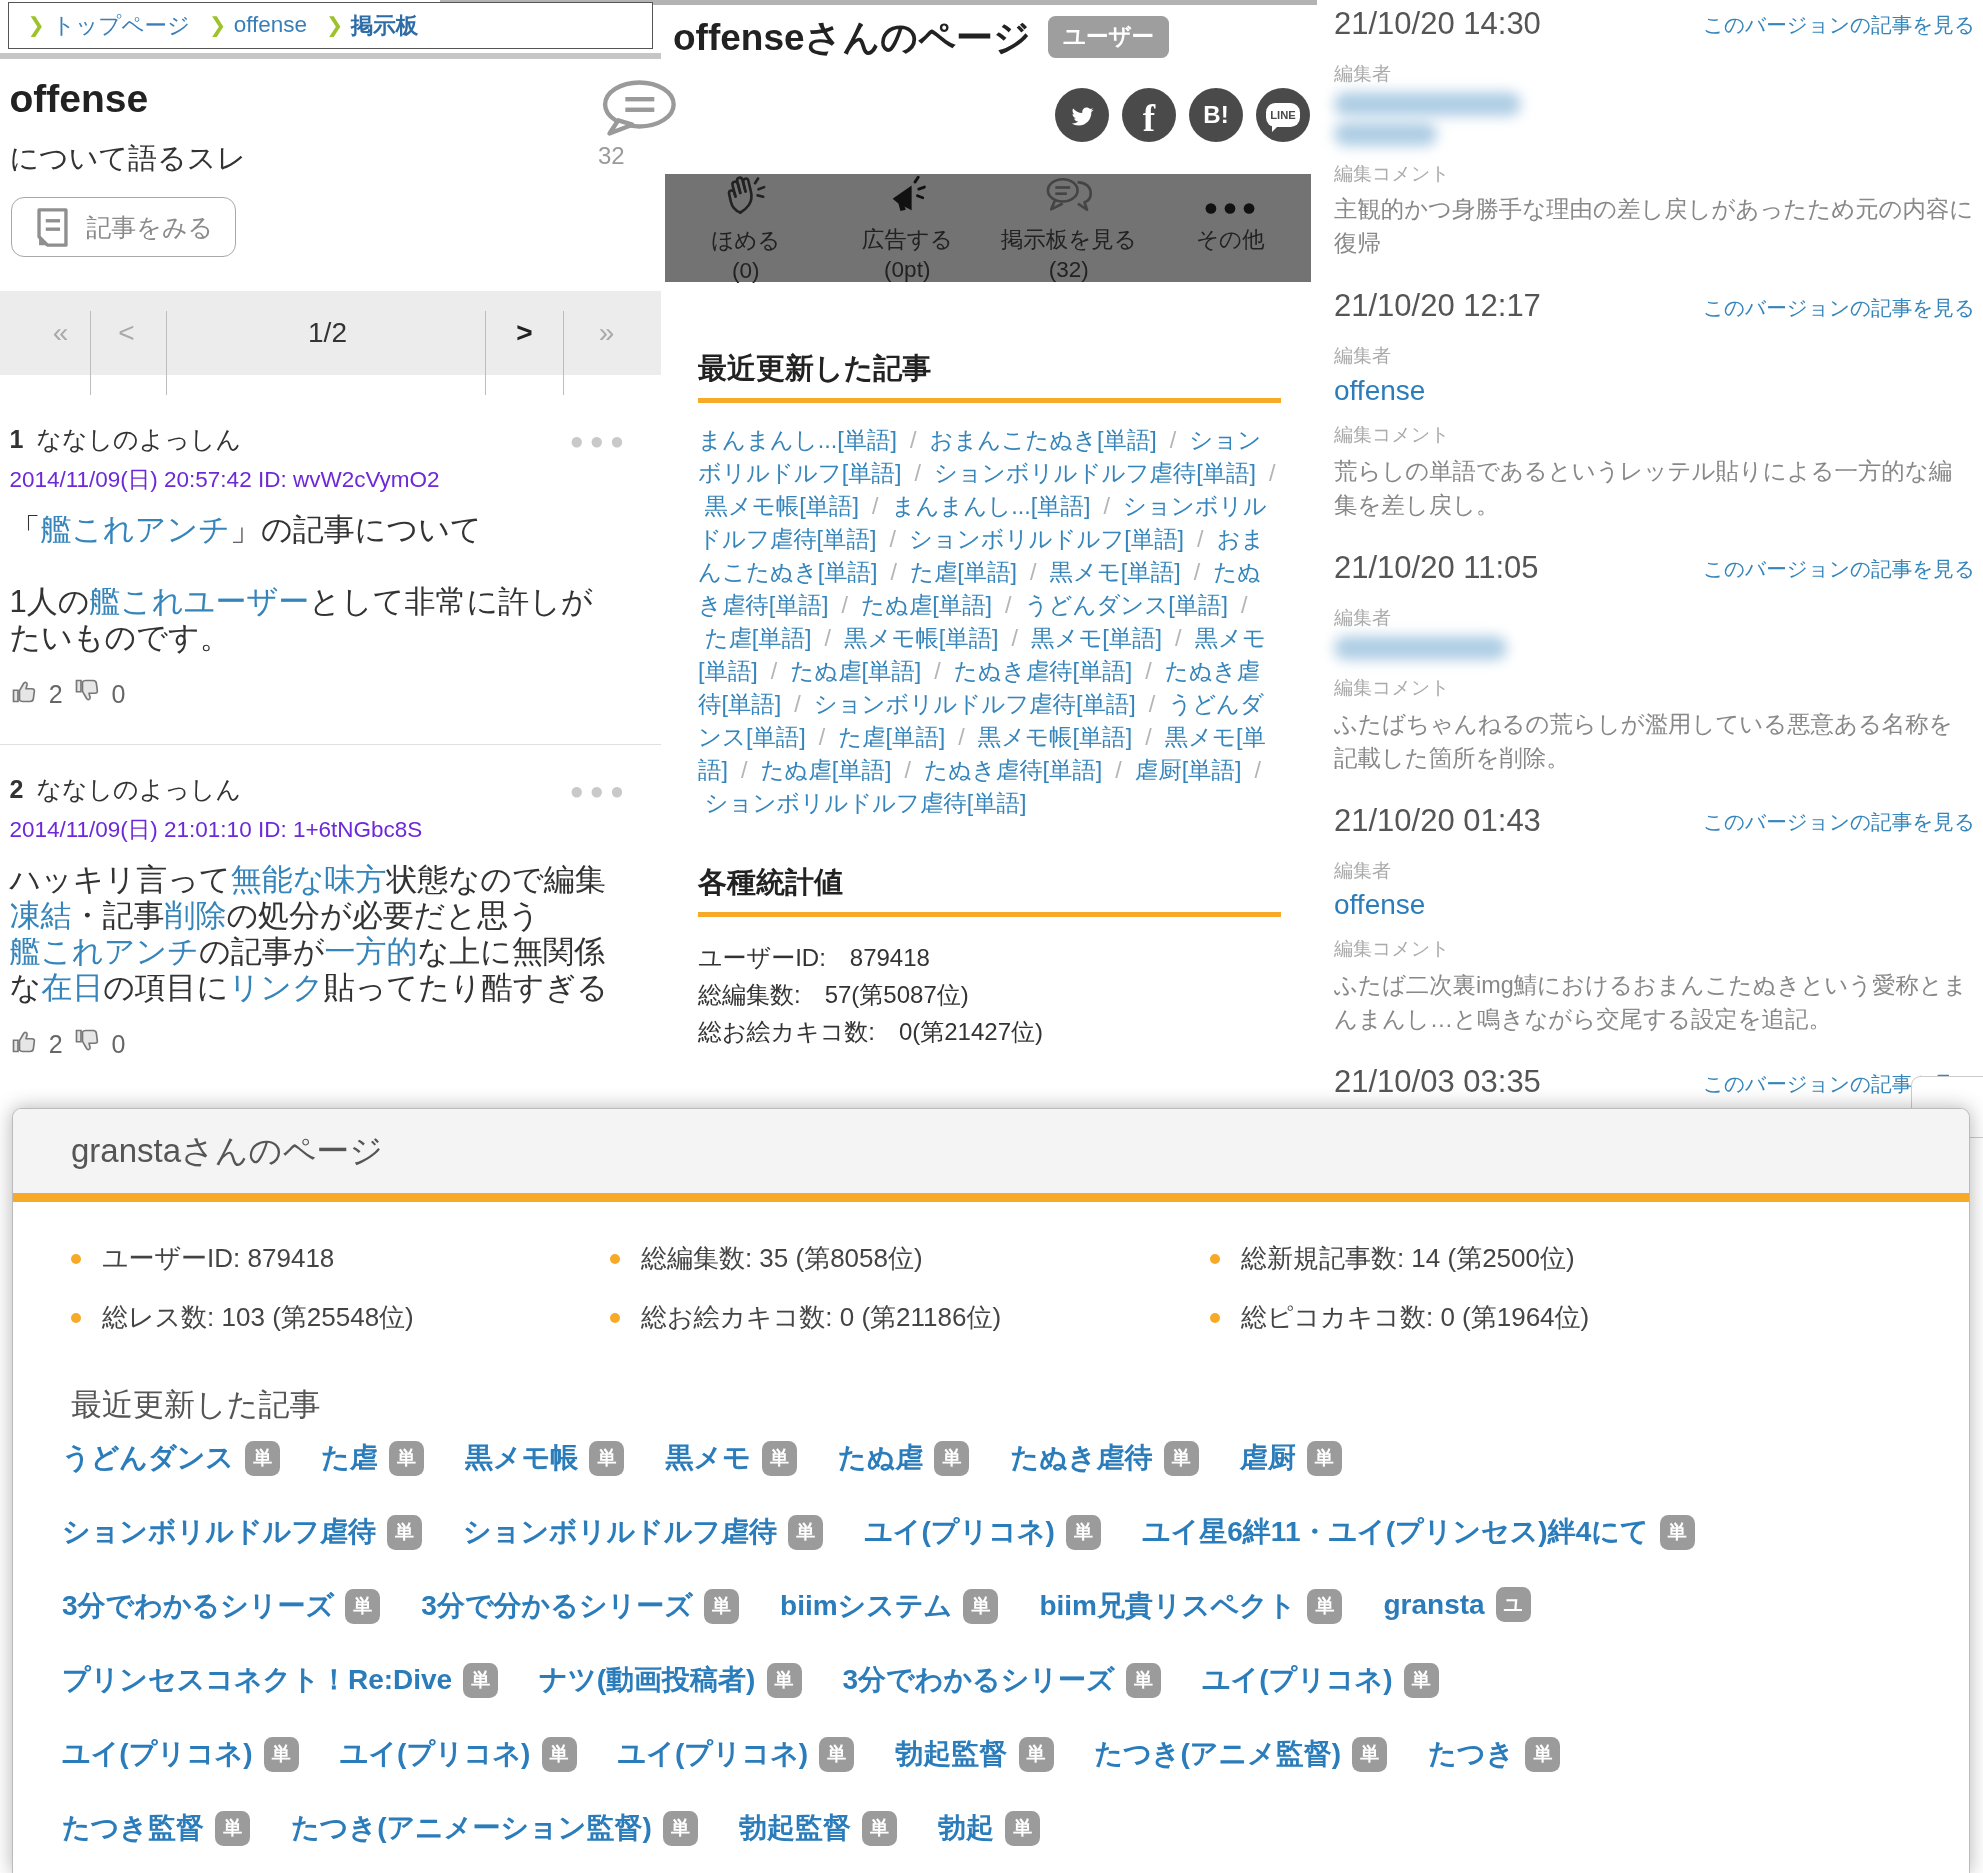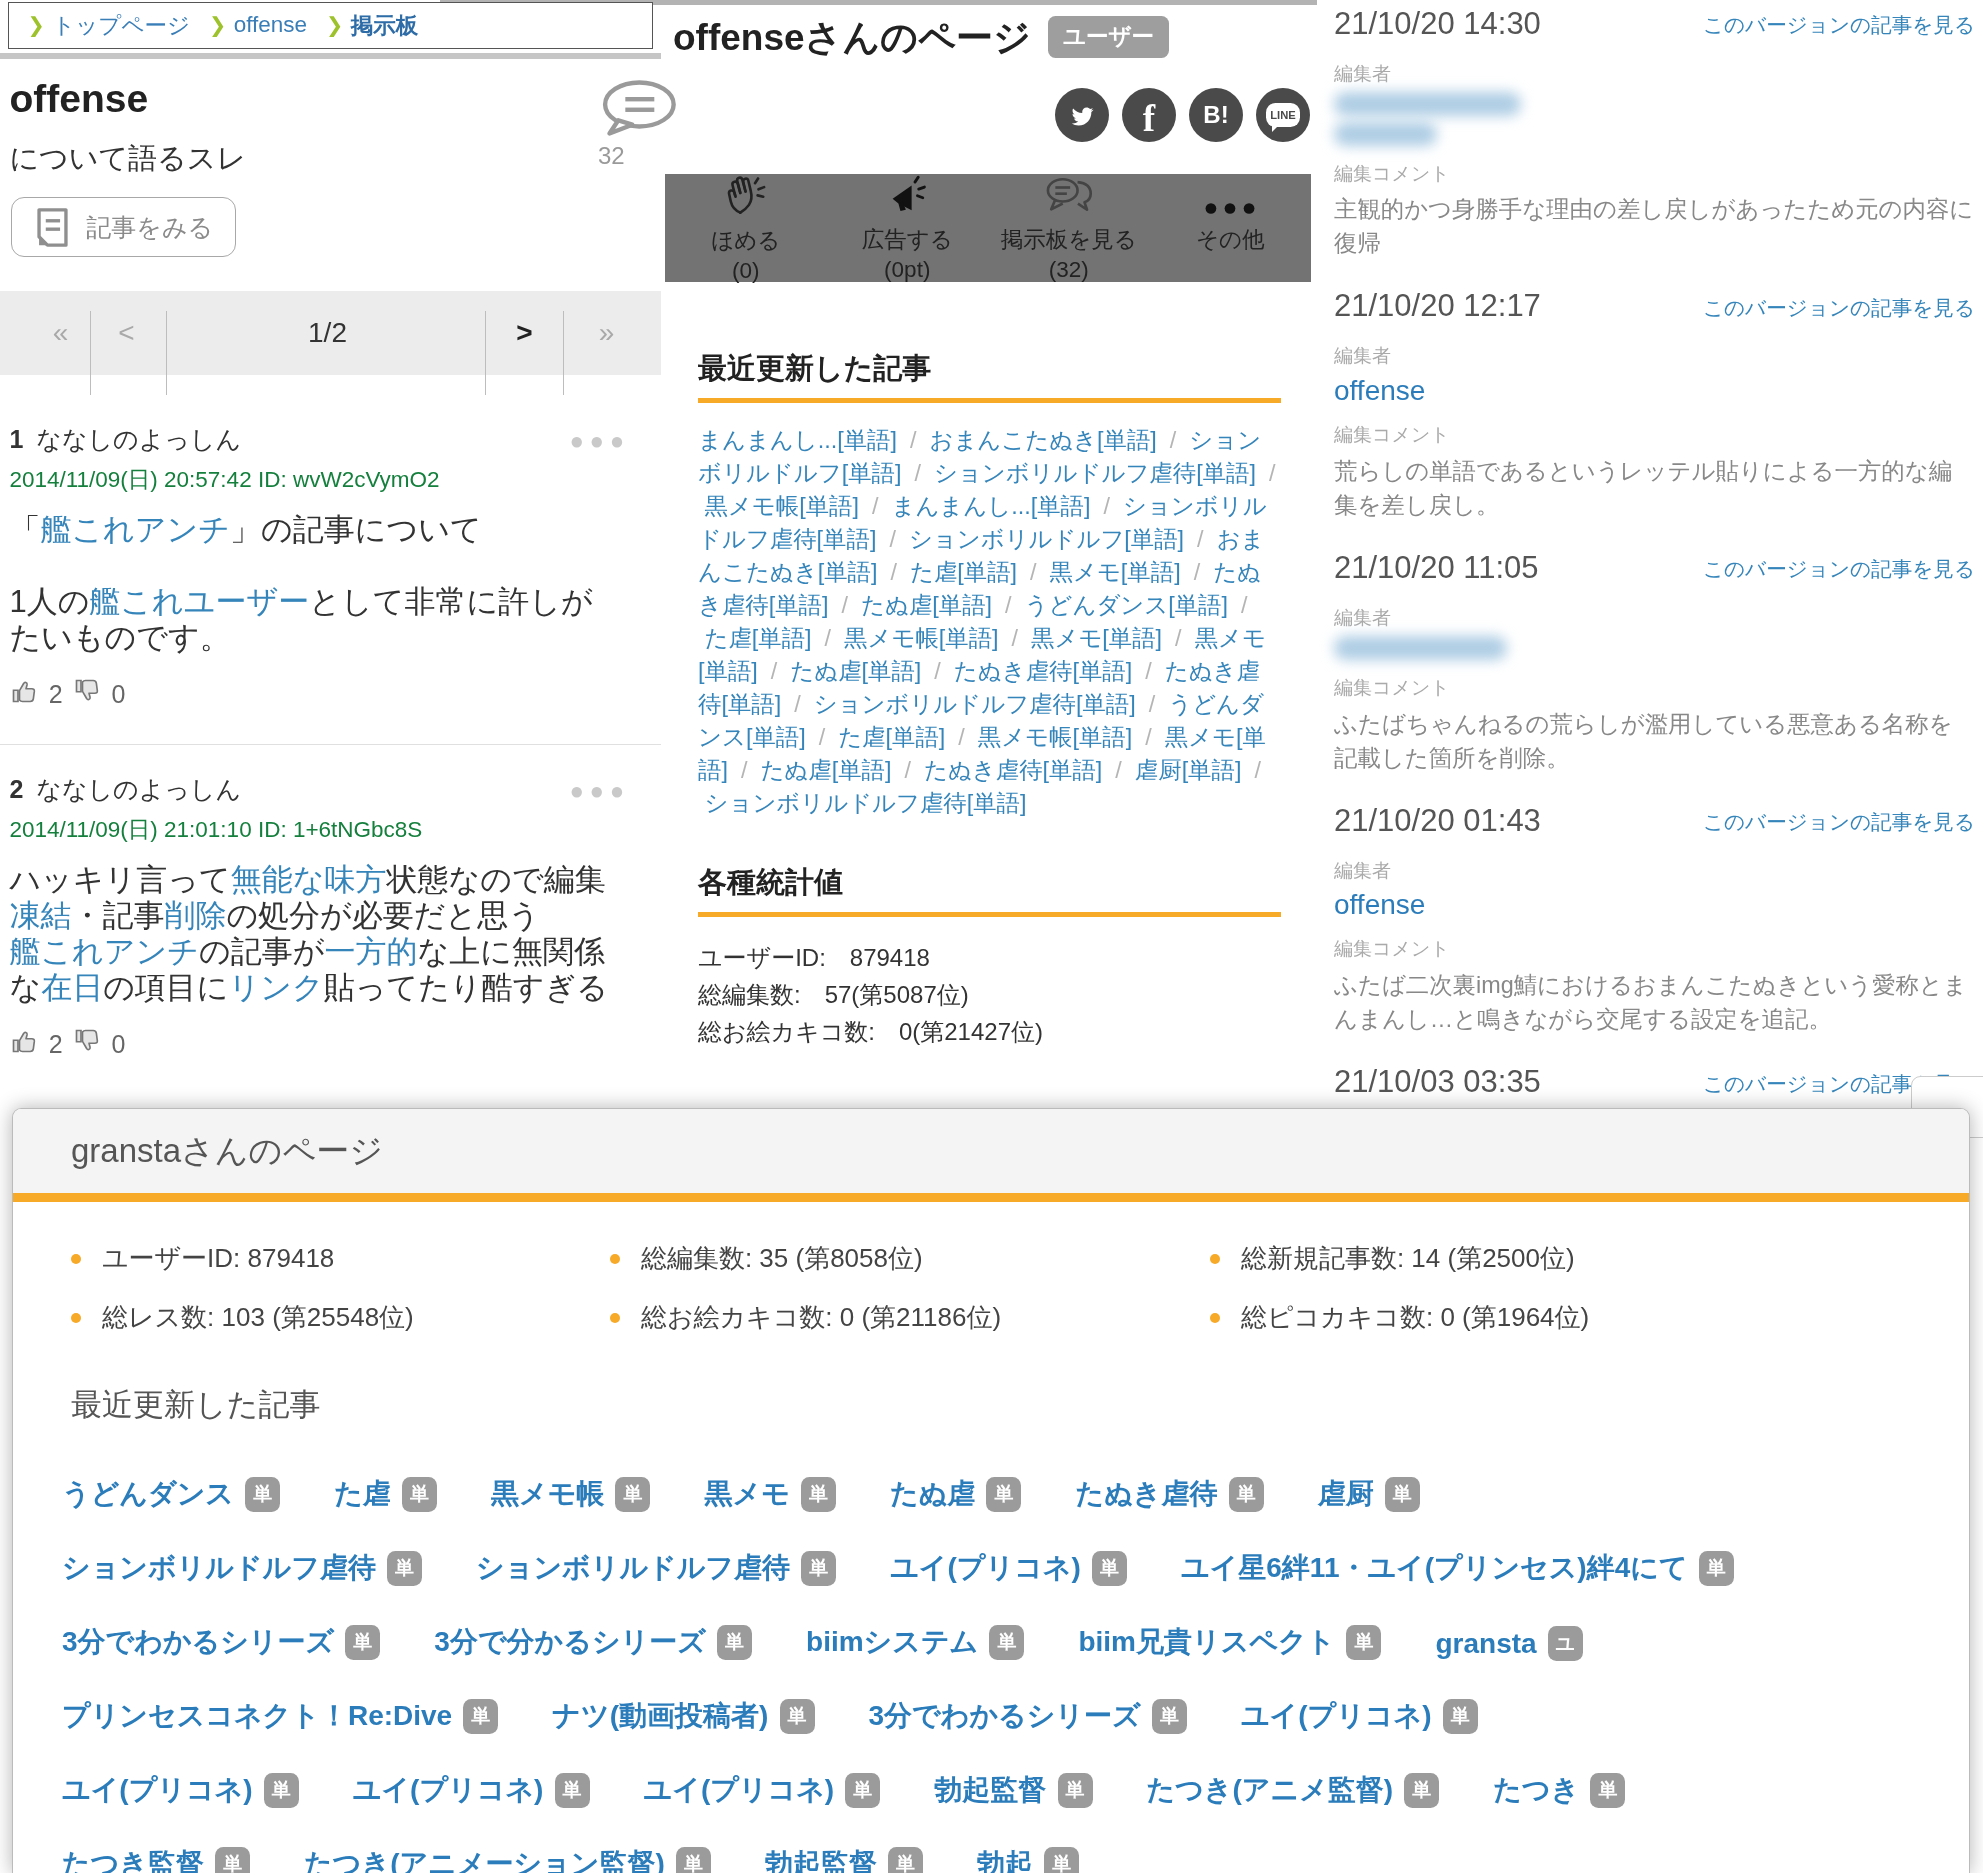--- a/index.html
+++ b/index.html
@@ -35,21 +35,21 @@
   .pg-page{left:290px;width:75px;color:#333}
   .pd3{left:485px}
   .pg-next{left:504px;width:41px;color:#222;font-weight:bold}
   .pd4{left:563px}
   .pg-last{left:581px;width:51px;color:#a9a9a9}
   
   .posts{position:absolute;left:9.4px;top:423px;width:611px}
   .post .phead{font-size:25px;color:#333;position:relative;margin-bottom:7.5px}
   .post .pnum{font-weight:bold;margin-right:13px}
   .post .pmenu{position:absolute;right:-9.4px;top:3.7px;letter-spacing:5.6px;color:#c9c9c9;font-size:24px}
-  .post .pdate{font-size:22.5px;color:#15803d;margin-bottom:17px}
+  .post .pdate{font-size:22.5px;color:#6d28d9;margin-bottom:17px}
   .post .pline{font-size:31px;line-height:36px;color:#333;min-height:36px}
   .post .plikes{margin-top:20.6px;font-size:25px;color:#666;display:flex;align-items:center;gap:9.4px}
   .thumb-down svg{transform:scale(1,-1)}
   .pdivider{border:none;border-top:0.9px solid #e0e0e0;margin:32px 0 28px -9.4px;width:661px}
   
   .m-title{position:absolute;left:673px;top:13px;font-size:37px;font-weight:bold;color:#222}
   .m-badge{display:inline-block;background:#9e9e9e;color:#fff;font-size:22.5px;font-weight:bold;
            border-radius:7.5px;padding:5.6px 15px;margin-left:17px;vertical-align:5.6px}
   .socials{position:absolute;left:1055px;top:88px;display:flex;gap:13px}
   .soc{width:54px;height:54px;border-radius:50%;background:#4a4a4a;display:flex;align-items:center;justify-content:center;color:#fff}
@@ -91,21 +91,21 @@
            box-shadow:0 0 20.6px rgba(0,0,0,0.3);overflow:hidden}
   .ov-head{height:84px;background:#f4f4f4;display:flex;align-items:center}
   .ov-title{font-size:33px;color:#555;margin-left:58px}
   .ov-obar{height:9.4px;background:#f7a928}
   .ov-stats{display:grid;grid-template-columns:539px 600px auto;row-gap:24px;margin:39px 0 0 58px;
             filter:blur(0.4px)}
   .ov-stat{font-size:26px;color:#444;display:flex;align-items:center}
   .ov-dot{width:10.3px;height:10.3px;border-radius:50%;background:#f7a928;margin-right:20.6px;flex:none}
   .ov-h2{font-size:31px;color:#555;margin:49px 0 0 58px}
   .ov-rows{margin:13px 0 0 49px;filter:blur(0.7px)}
-  .ov-row{display:flex;align-items:flex-end;height:74px;gap:54px}
+  .ov-row{display:flex;align-items:flex-start;height:74px;gap:41px}
   .ov-item{display:flex;align-items:center;gap:11.2px}
   .ov-item a{font-size:28px;font-weight:bold;color:#2b7cba}
   .ov-tag{width:35px;height:35px;border-radius:8.4px;background:#9b9b9b;color:#fff;font-size:19px;
           font-weight:bold;display:flex;align-items:center;justify-content:center;flex:none}
 </style>
 </head>
 <body>
 
 <div class="top-strip"></div>
 <div class="left-strip"></div>

